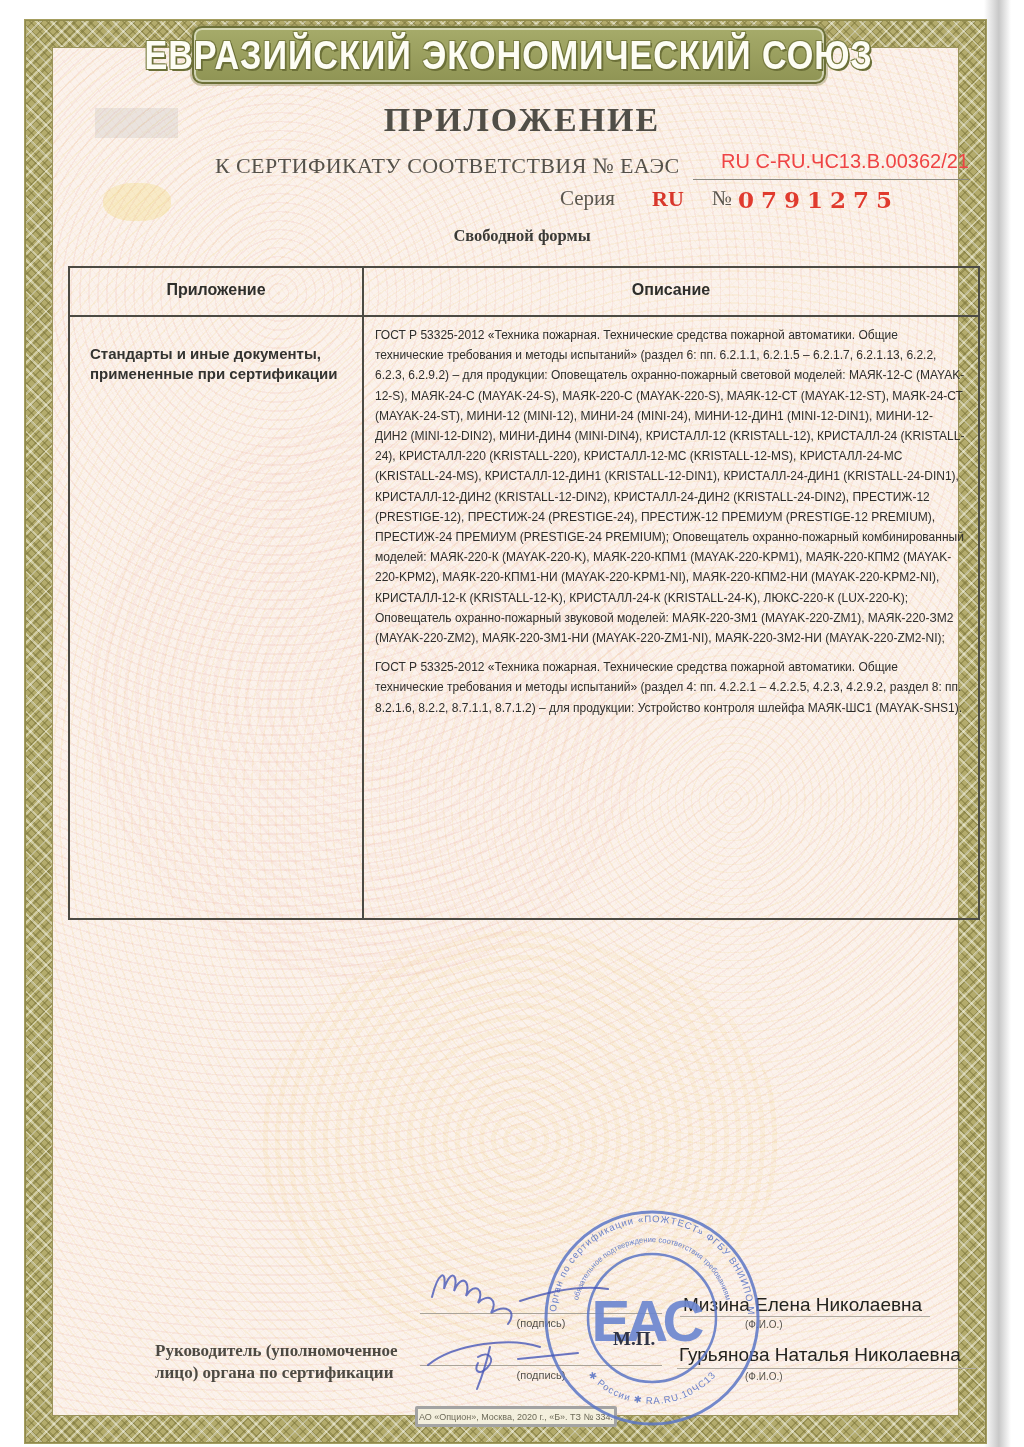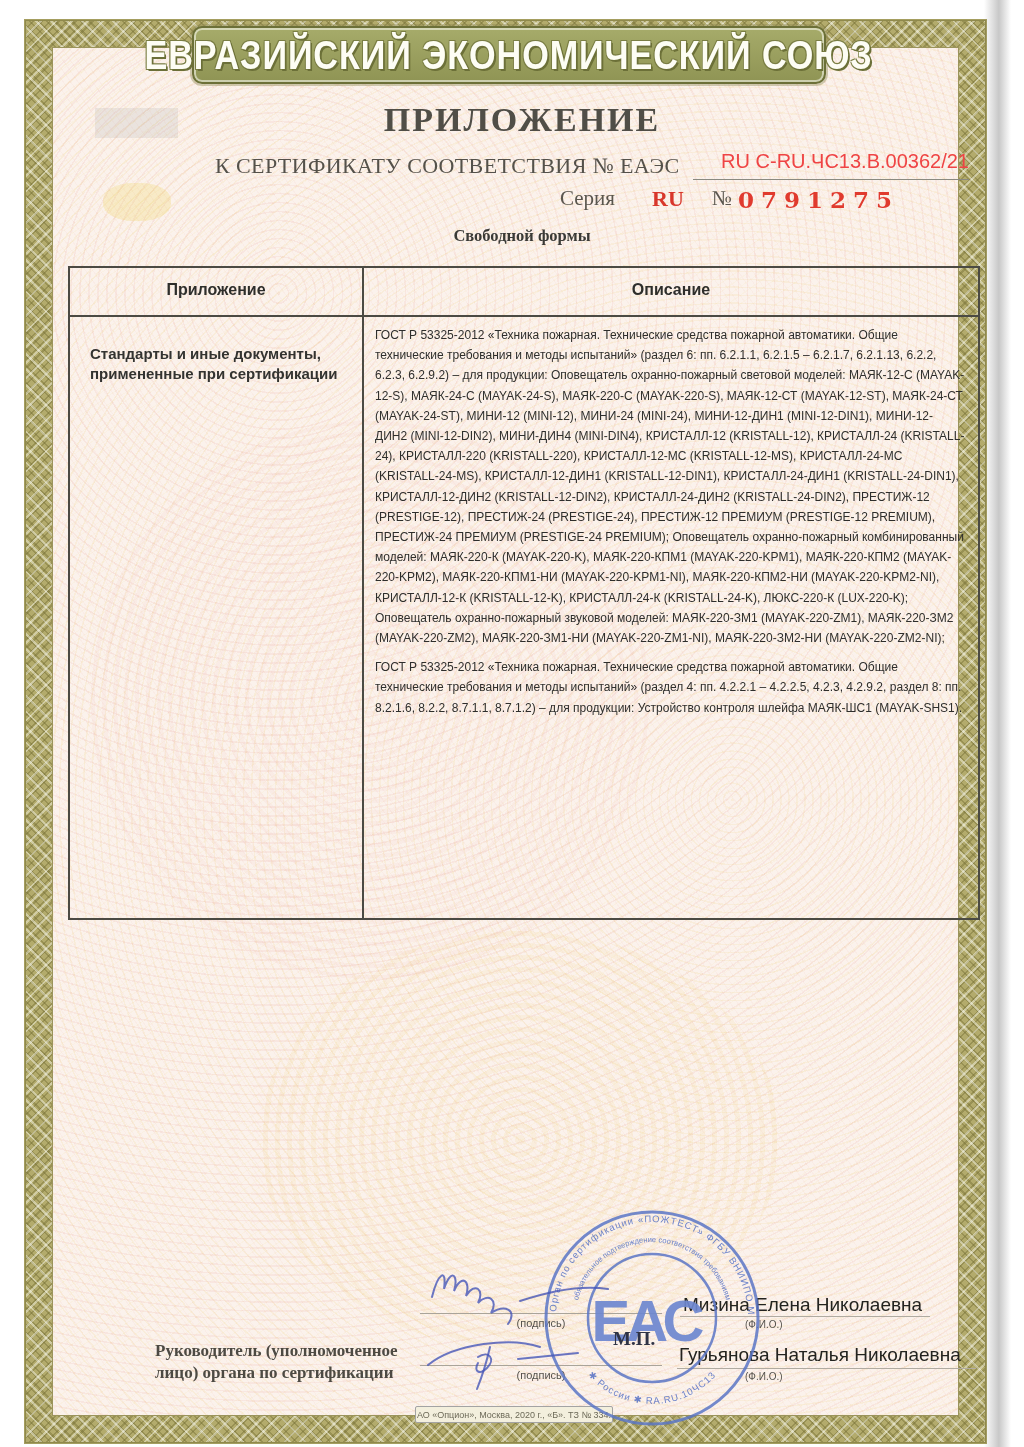--- a/index.html
+++ b/index.html
@@ -88,21 +88,21 @@
   .name1{left:683px;top:1294px;}
   .name2{left:679px;top:1344px;}
   .fioline{position:absolute;border-bottom:1px solid #b0aba1;z-index:6;}
   .fioline1{left:680px;top:1316px;width:250px;}
   .fioline2{left:677px;top:1368px;width:299px;}
   .fio-caption{position:absolute;z-index:6;font-size:10px;color:#55524c;}
   .fio-caption1{left:745px;top:1319px;}
   .fio-caption2{left:745px;top:1371px;}
   
   .imprint{position:absolute;left:415px;top:1406px;width:196px;height:15px;z-index:8;
-    background:#f3efdd;border:1px solid #a3a3a3;border-radius:2px;
+    background:#f3efdd;border:3px solid #a3a3a3;border-radius:2px;
     display:flex;align-items:center;justify-content:center;
     font-size:9px;color:#6d6a58;white-space:nowrap;}
   .stamp-svg{position:absolute;left:370px;top:1195px;z-index:9;}
 </style>
 </head>
 <body>
 
 <div class="page">
 
   <div class="frame"></div>

